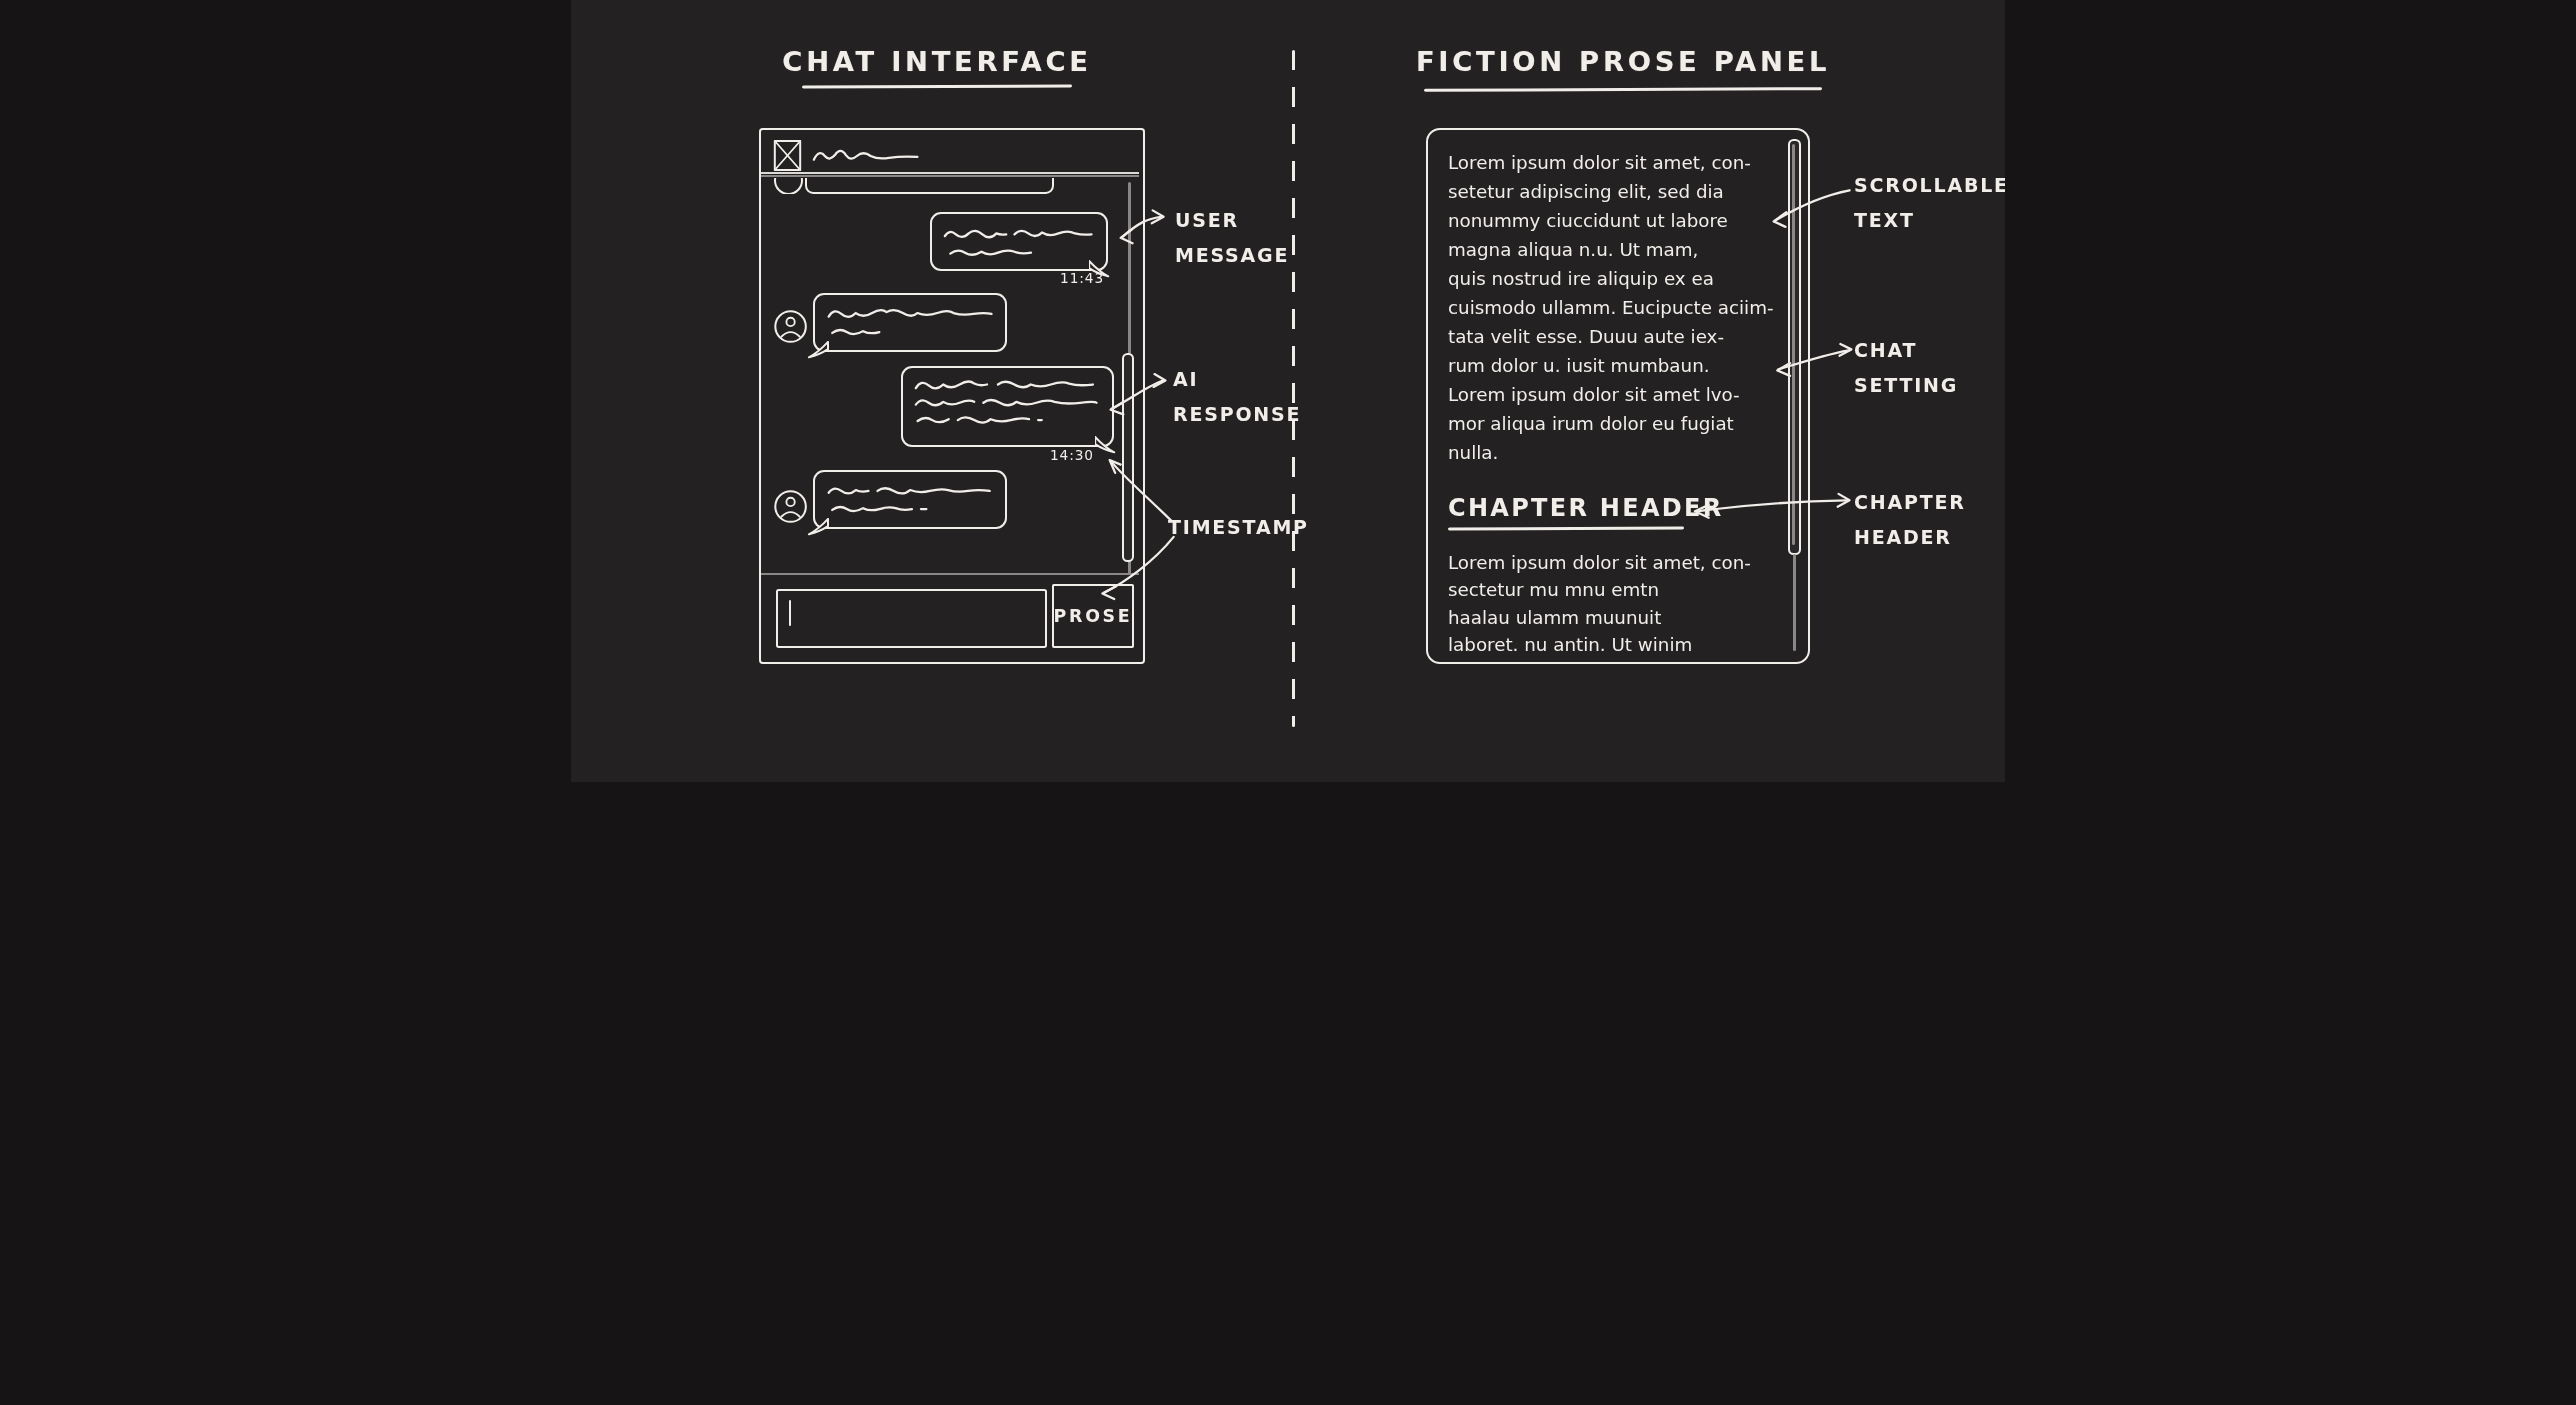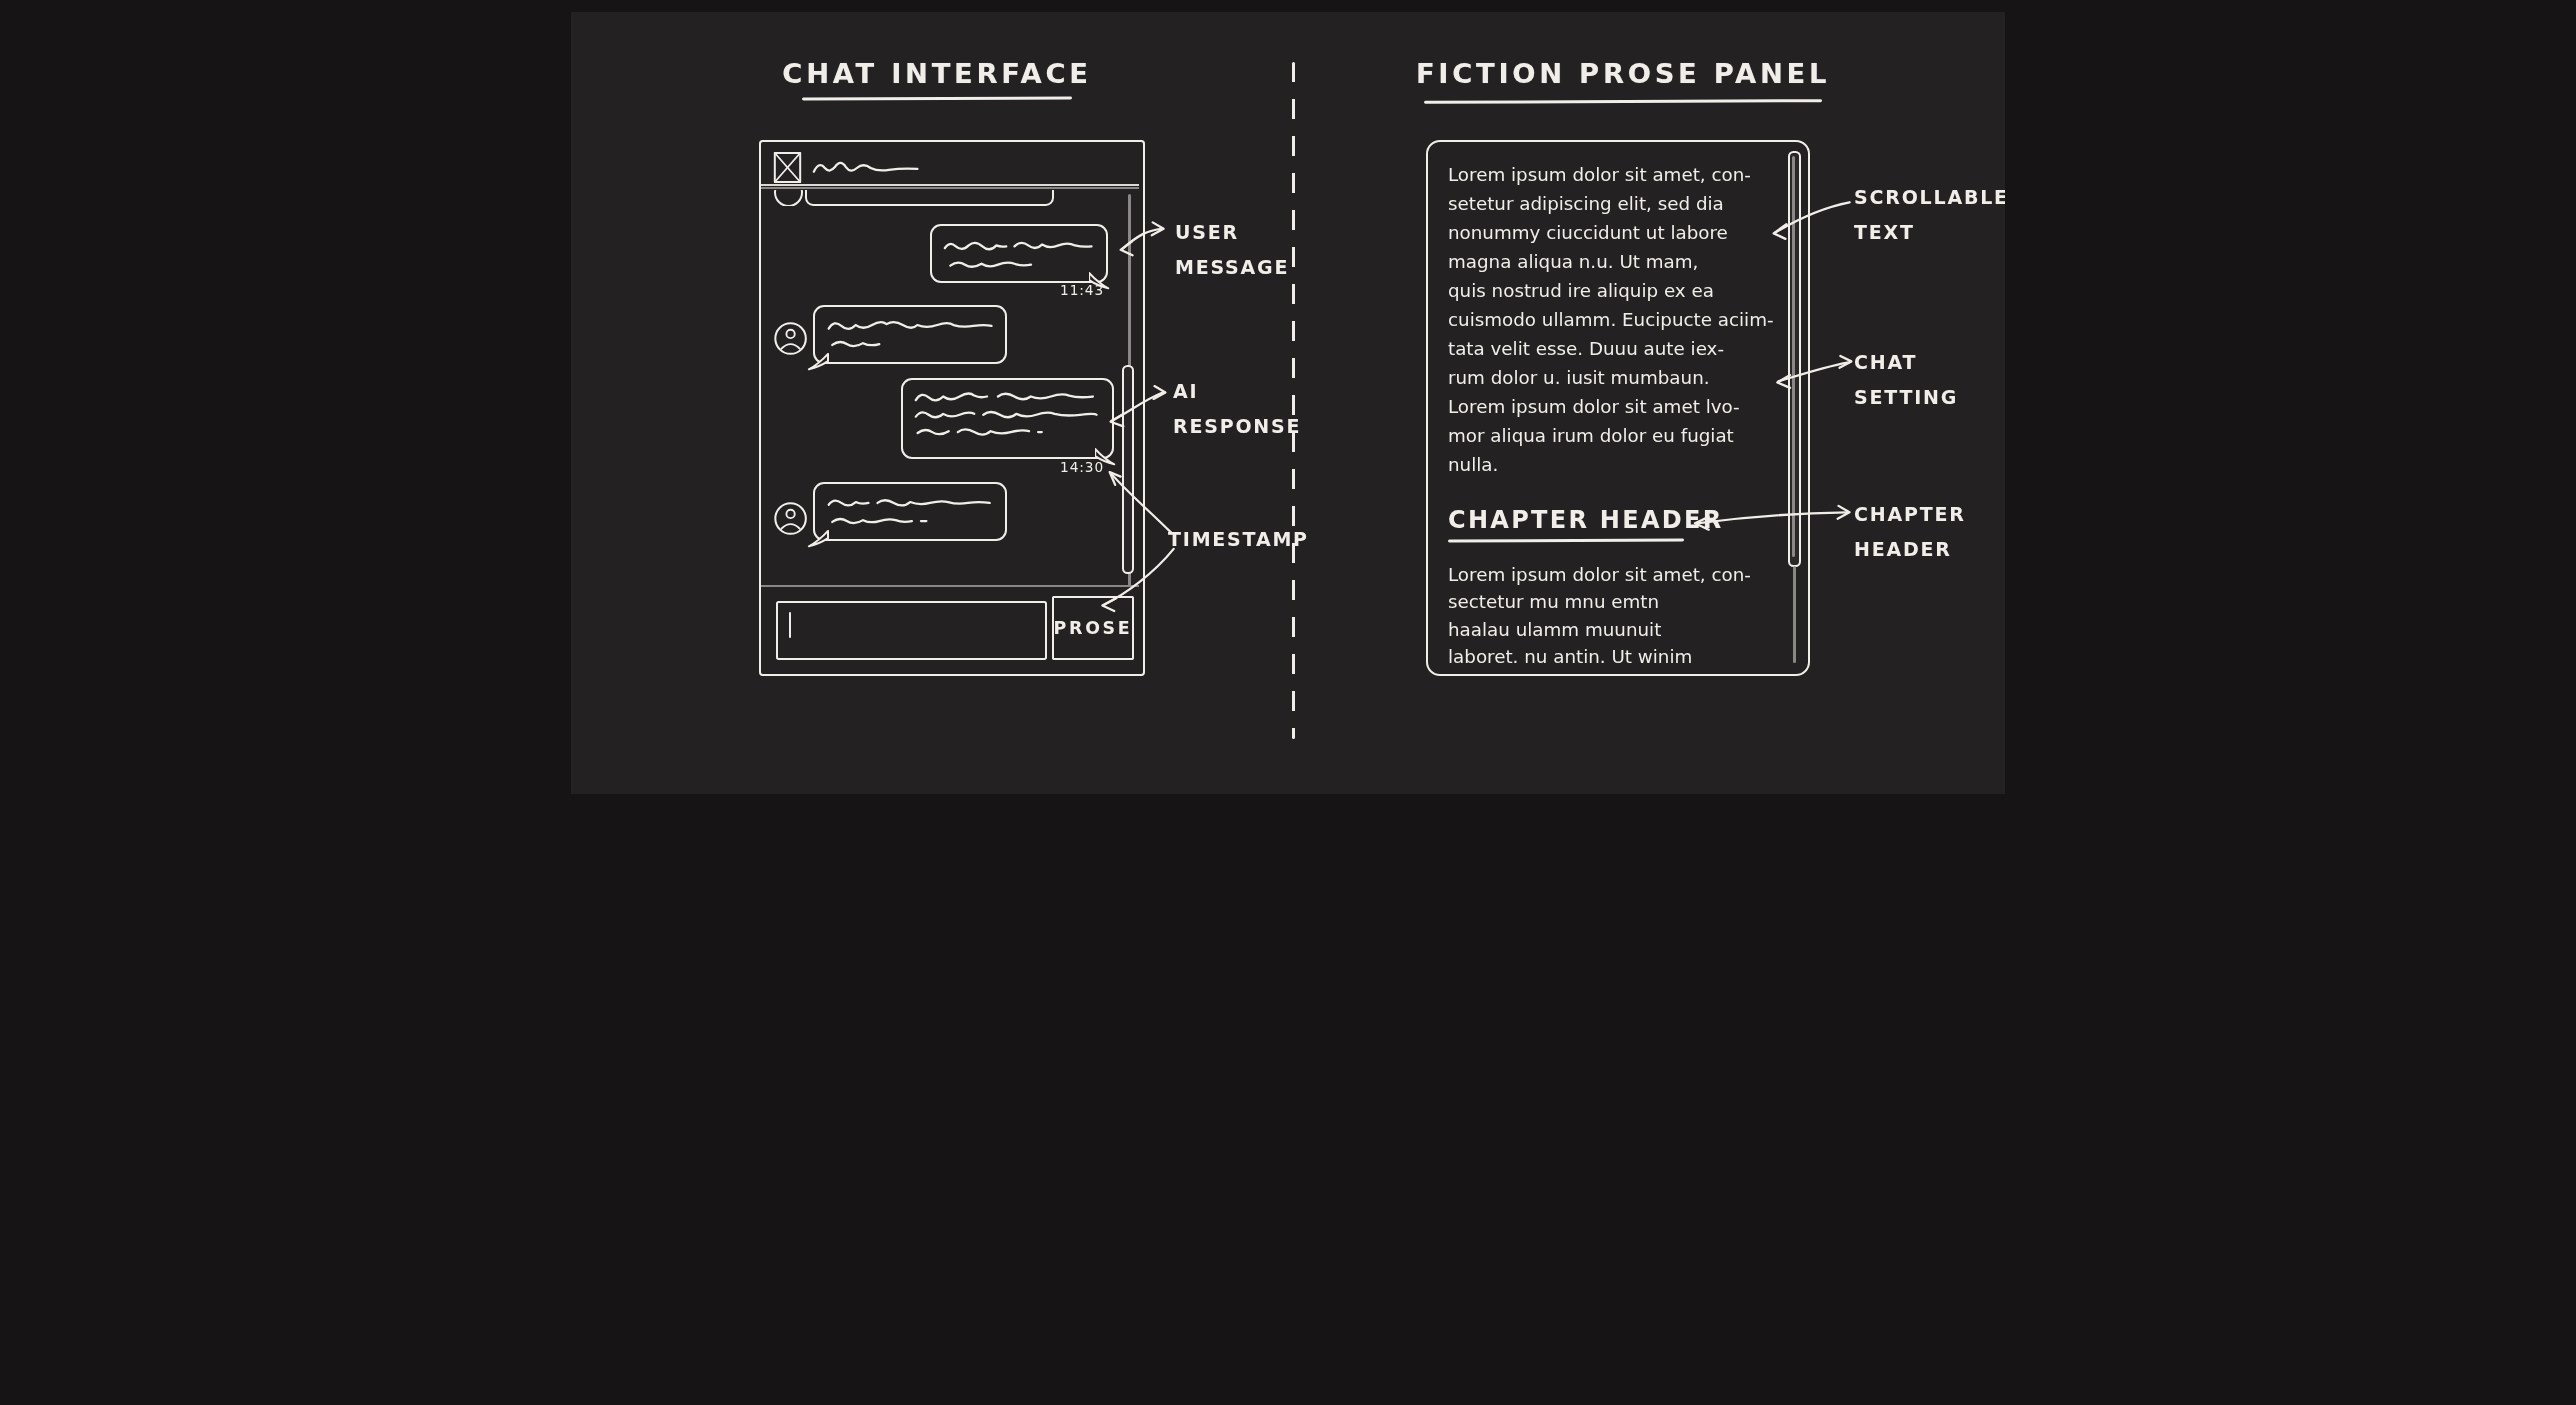--- a/index.html
+++ b/index.html
@@ -1,17 +1,17 @@
 <!DOCTYPE html>
 <html style="font-size:14.6px"><head>
 <meta charset="utf-8">
 <style>
   html,body{margin:0;padding:0;background:#161415;}
   #stage{
-    position:relative;width:1434px;height:782px;margin:12px auto;
+    position:relative;width:1434px;height:782px;margin:0 auto;
     background:#242122;overflow:hidden;
     font-family:"DejaVu Sans",sans-serif;color:#f1eeea;
   }
   .abs{position:absolute;}
   .title{
     font-size:27.4px;letter-spacing:3.7px;font-weight:bold;white-space:nowrap;
     transform:translateX(-50%);text-shadow:0 0 0.9px rgba(255,255,255,.35);
   }
   .underline{height:2.7px;background:#f1eeea;border-radius:1.8px;transform:rotate(-0.25deg);}
   .frame{border:2.3px solid #f1eeea;border-radius:3.7px;background:transparent;}
@@ -98,21 +98,21 @@
     <div class="abs bubble" style="left:140px;top:236px;width:209px;height:77px;">
       <svg class="abs" style="left:11px;top:9.1px;" width="188" height="57" viewBox="0 0 206 62">
         <path class="stroke" d="M2 12 Q8 2 16 9 T32 8 Q40 14 50 8 T66 7 Q72 10 80 8 M92 8 Q100 2 110 8 T128 8 Q138 12 150 8 T170 7 Q180 10 196 8"></path>
         <path class="stroke" d="M2 30 Q8 22 16 28 T32 27 Q40 32 50 28 T66 27 M76 28 Q84 22 94 28 T112 27 Q122 32 134 28 T154 27 Q166 30 182 28 T200 28"></path>
         <path class="stroke" d="M4 48 Q12 42 20 47 T38 46 M48 47 Q56 41 66 47 T84 46 Q94 50 106 47 T126 46 M136 47 L140 47"></path>
       </svg>
       <svg class="abs" style="left:192px;top:68px;" width="24" height="20" viewBox="0 0 26 22">
         <path d="M0 1 Q 10 12 21 18 Q 9 15 0 9 Z" style="fill:#242122;stroke:#f1eeea;stroke-width:2.2;stroke-linejoin:round;"></path>
       </svg>
     </div>
-    <div class="abs timestamp" style="left:279px;top:317px;width:64px;">14:30</div>
+    <div class="abs timestamp" style="left:279px;top:317px;width:64px;text-align:center;">14:30</div>
 
     <svg class="abs" style="left:12px;top:359px;" width="37" height="37" viewBox="0 0 40 40">
       <circle cx="19" cy="19" r="16.5" class="stroke" style="stroke-width:2.2"></circle>
       <circle cx="19" cy="14" r="4.5" class="stroke" style="stroke-width:2"></circle>
       <path class="stroke" d="M9 30 Q19 20 29 30" style="stroke-width:2"></path>
     </svg>
     <div class="abs bubble" style="left:52px;top:340px;width:190px;height:55px;">
       <svg class="abs" style="left:11px;top:9.1px;" width="170" height="38" viewBox="0 0 186 42">
         <path class="stroke" d="M2 13 Q8 5 16 11 T32 10 Q38 13 46 11 M56 11 Q64 5 74 11 T92 10 Q102 14 114 11 T134 10 Q144 13 156 11 T180 11"></path>
         <path class="stroke" d="M6 32 Q14 26 22 31 T40 30 Q48 34 58 31 T76 30 Q84 33 94 31 M104 31 L110 31"></path>

